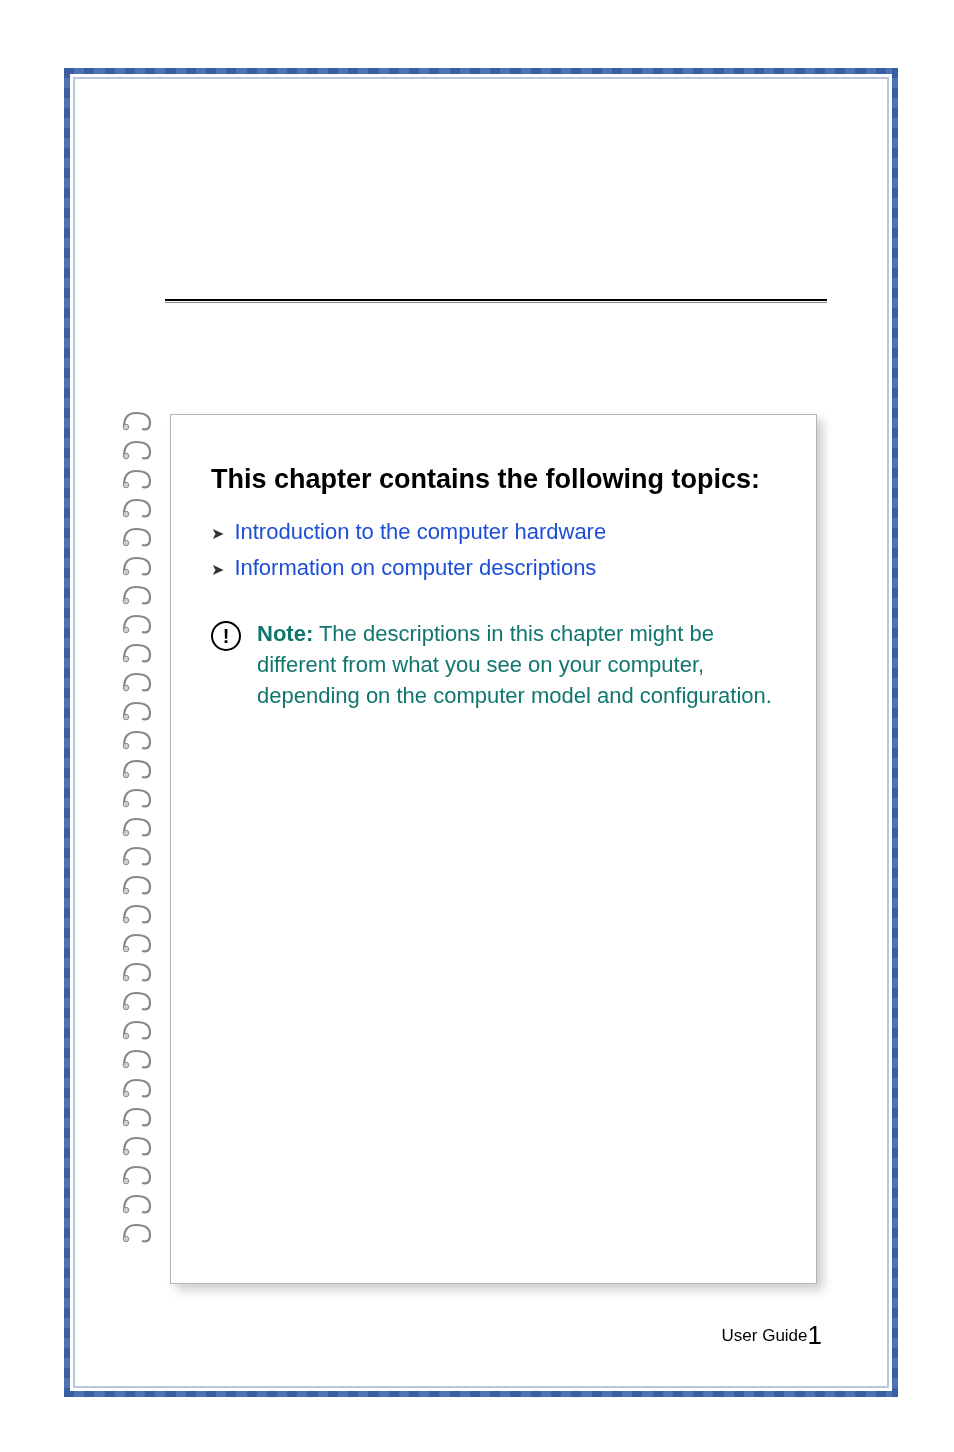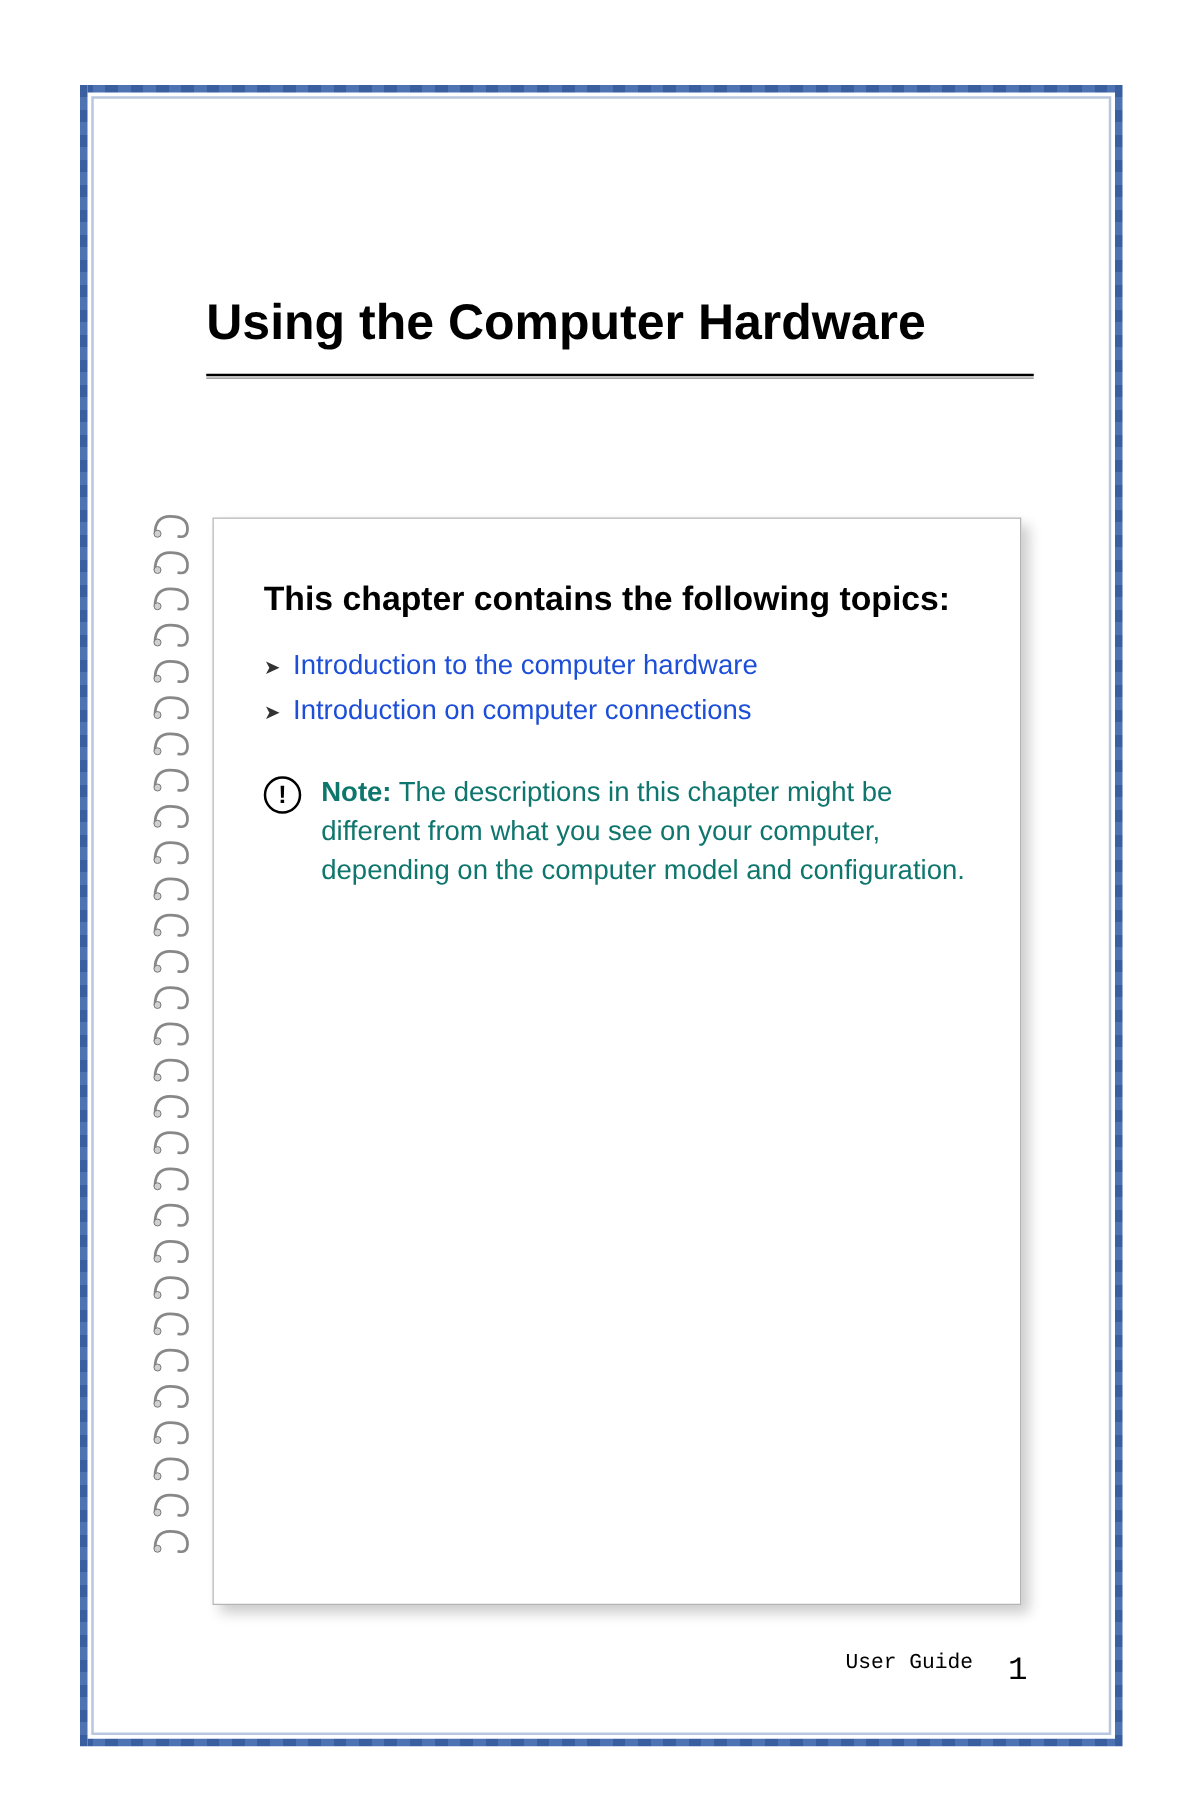--- a/index.html
+++ b/index.html
@@ -169,44 +169,41 @@
     
     .note-label {
       font-weight: 600;
     }
     
     .footer {
       position: absolute;
       bottom: 35px;
       right: 65px;
       display: flex;
-      align-items: flex-start;
-      gap: 28px;
-      font-family: Liberation Mono, monospace;
+      align-items: center;
     }
     
     .footer-label {
       font-size: 17px;
       color: #000;
       font-weight: 400;
     }
     
     .footer-page {
       font-size: 26px;
       color: #000;
       font-weight: 400;
     }
   </style>
 </head>
 <body>
 
 <div class="outer-frame">
   <div class="inner-frame">
 
-    <h1 class="chapter-title">Using the Computer Hardware</h1>
     <div class="title-underline"></div>
 
     <div class="spiral-container" id="spiral-container">
         <div class="spiral"><svg viewBox="0 0 34 25">
             <path d="M 4 20 Q 4 6 16 6 Q 30 6 30 16 Q 30 24 22 22" fill="none" stroke="#888" stroke-width="2.2"></path>
             <circle cx="6" cy="20" r="2.8" fill="#d0d0d0" stroke="#777" stroke-width="0.8"></circle>
           </svg></div>
         <div class="spiral"><svg viewBox="0 0 34 25">
             <path d="M 4 20 Q 4 6 16 6 Q 30 6 30 16 Q 30 24 22 22" fill="none" stroke="#888" stroke-width="2.2"></path>
             <circle cx="6" cy="20" r="2.8" fill="#d0d0d0" stroke="#777" stroke-width="0.8"></circle>
@@ -324,21 +321,21 @@
     <div class="content-box">
       <h2 class="section-heading">This chapter contains the following topics:</h2>
 
       <div class="bullet-row">
         <span class="bullet-arrow">➤</span>
         <span class="bullet-text">Introduction to the computer hardware</span>
       </div>
 
       <div class="bullet-row">
         <span class="bullet-arrow">➤</span>
-        <span class="bullet-text">Introduction on computer connections</span>
+        <span class="bullet-text">Information on computer descriptions</span>
       </div>
 
       <div class="note-container">
         <div class="note-icon">
           <span class="note-icon-inner">!</span>
         </div>
         <div class="note-text">
           <span class="note-label">Note:</span><span> The descriptions in this chapter might be different from what you see on your computer, depending on the computer model and configuration.</span>
         </div>
       </div>

